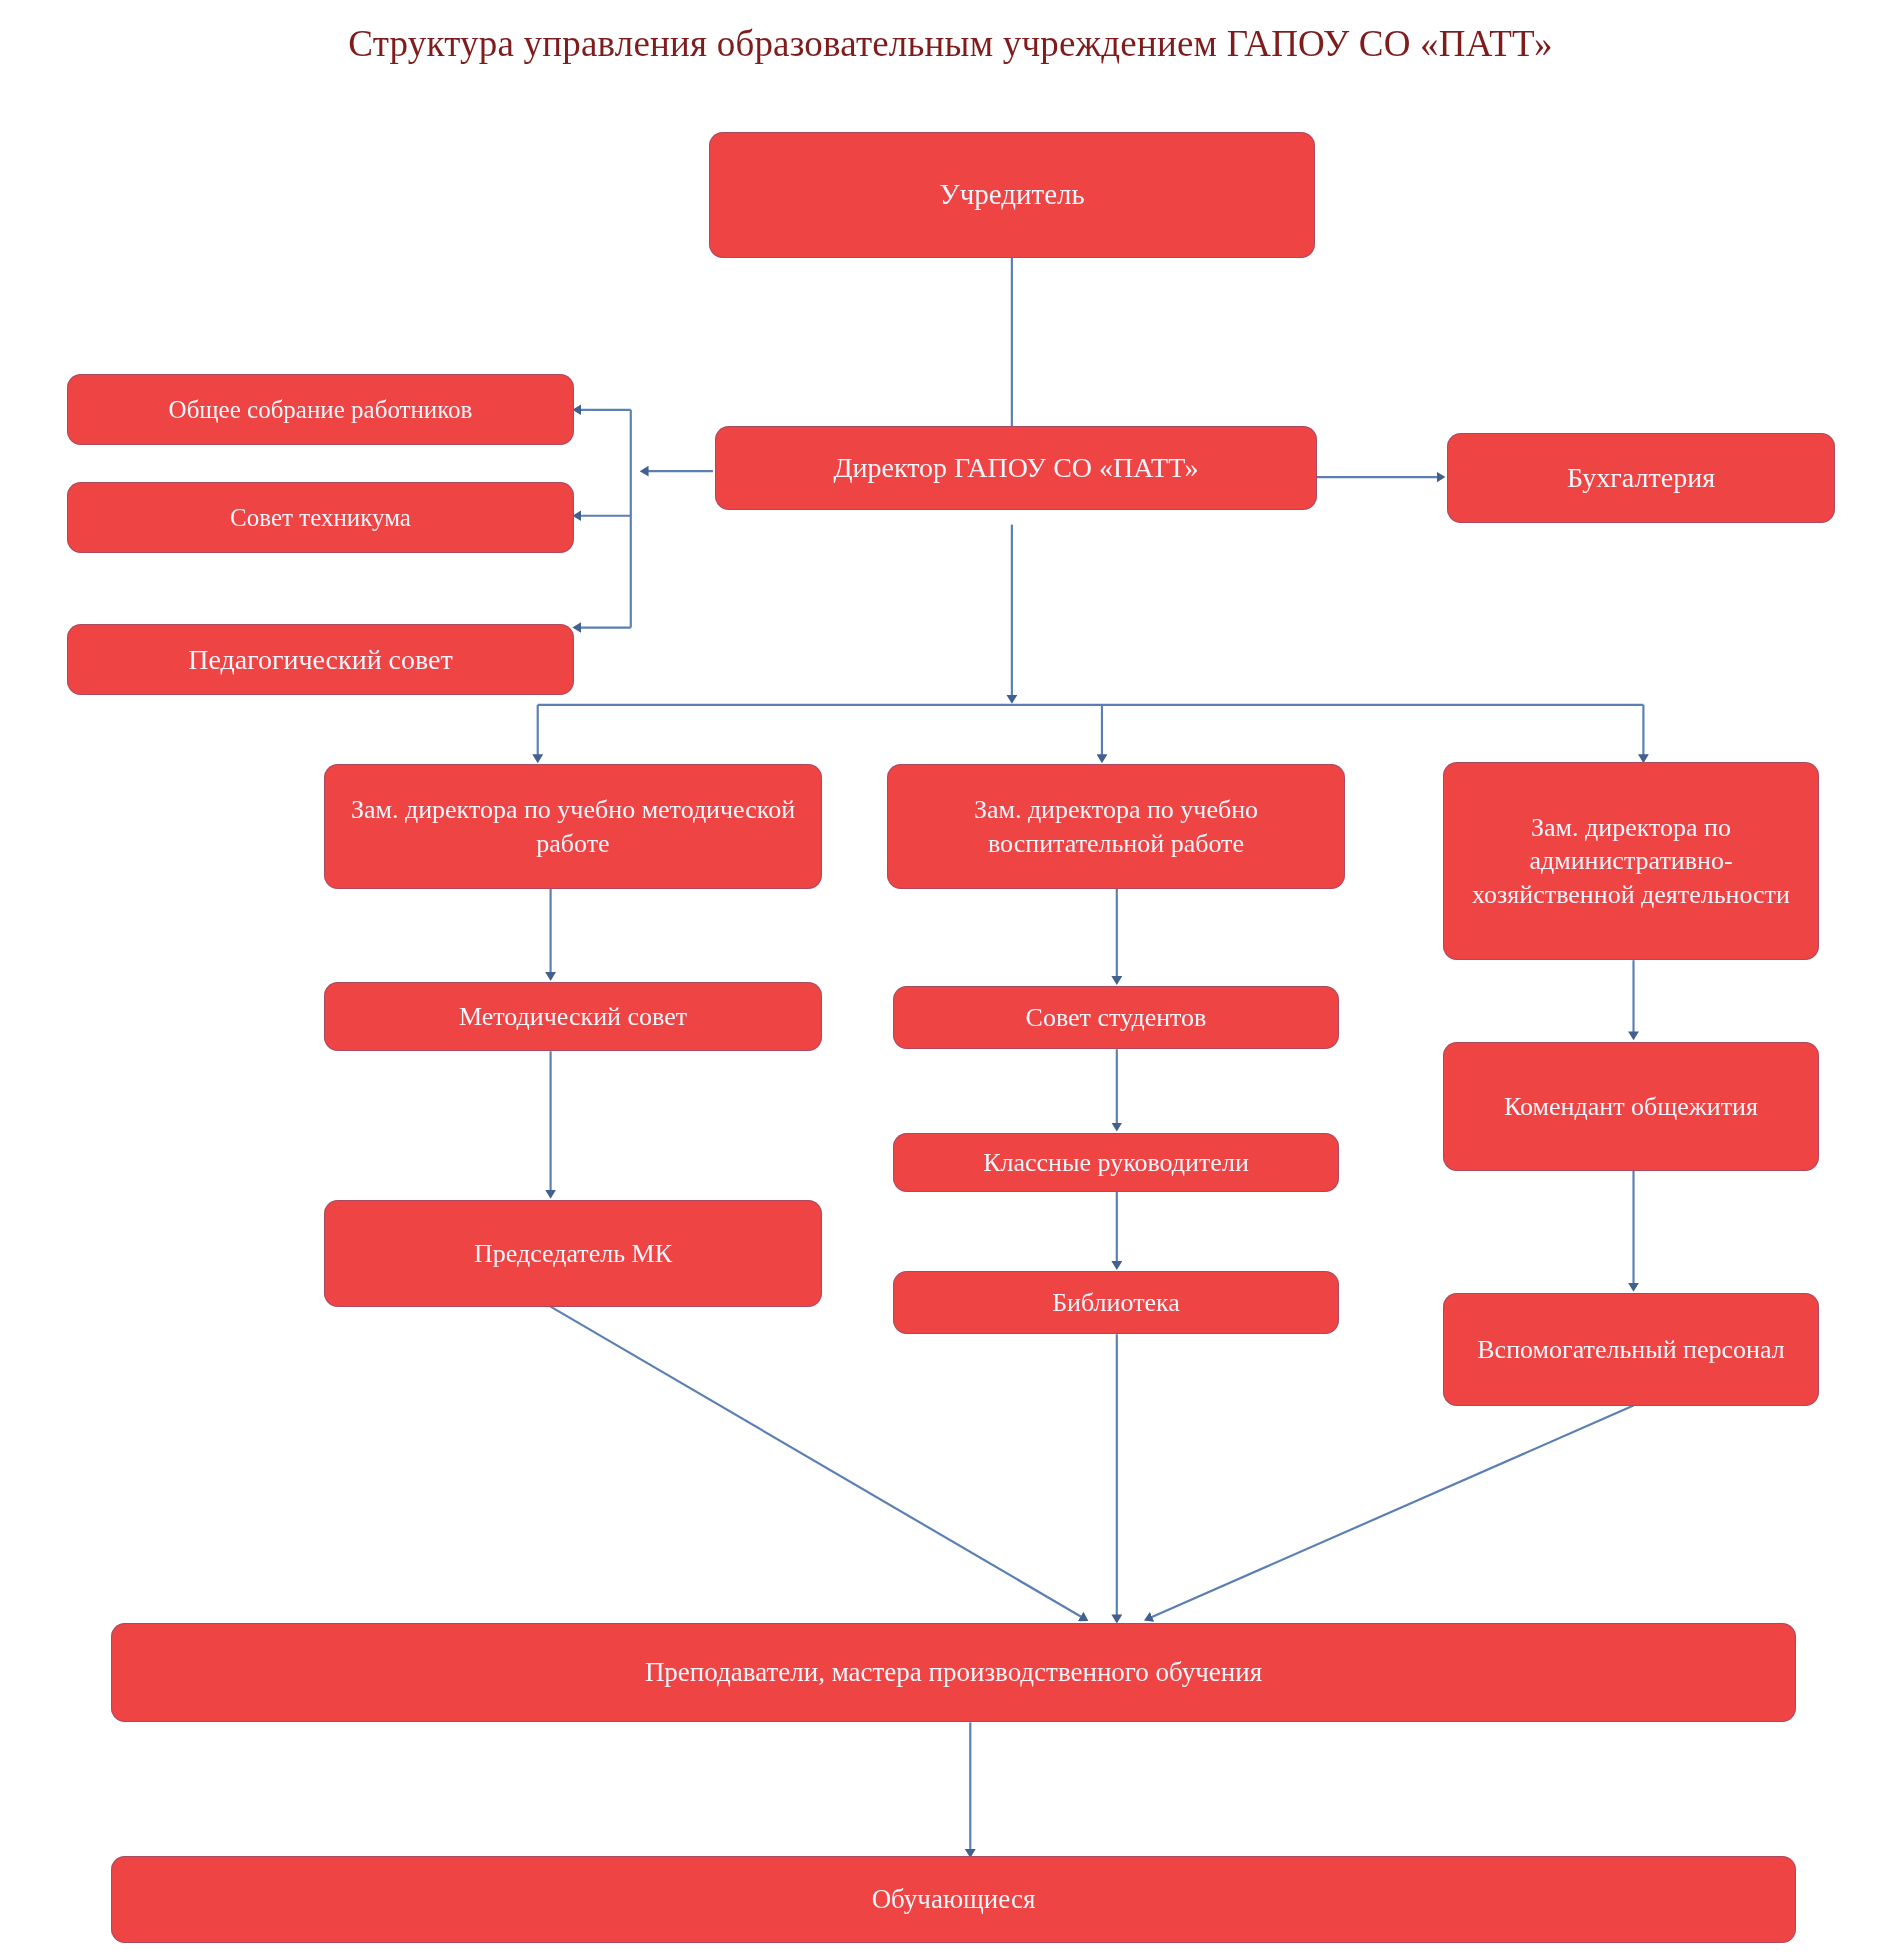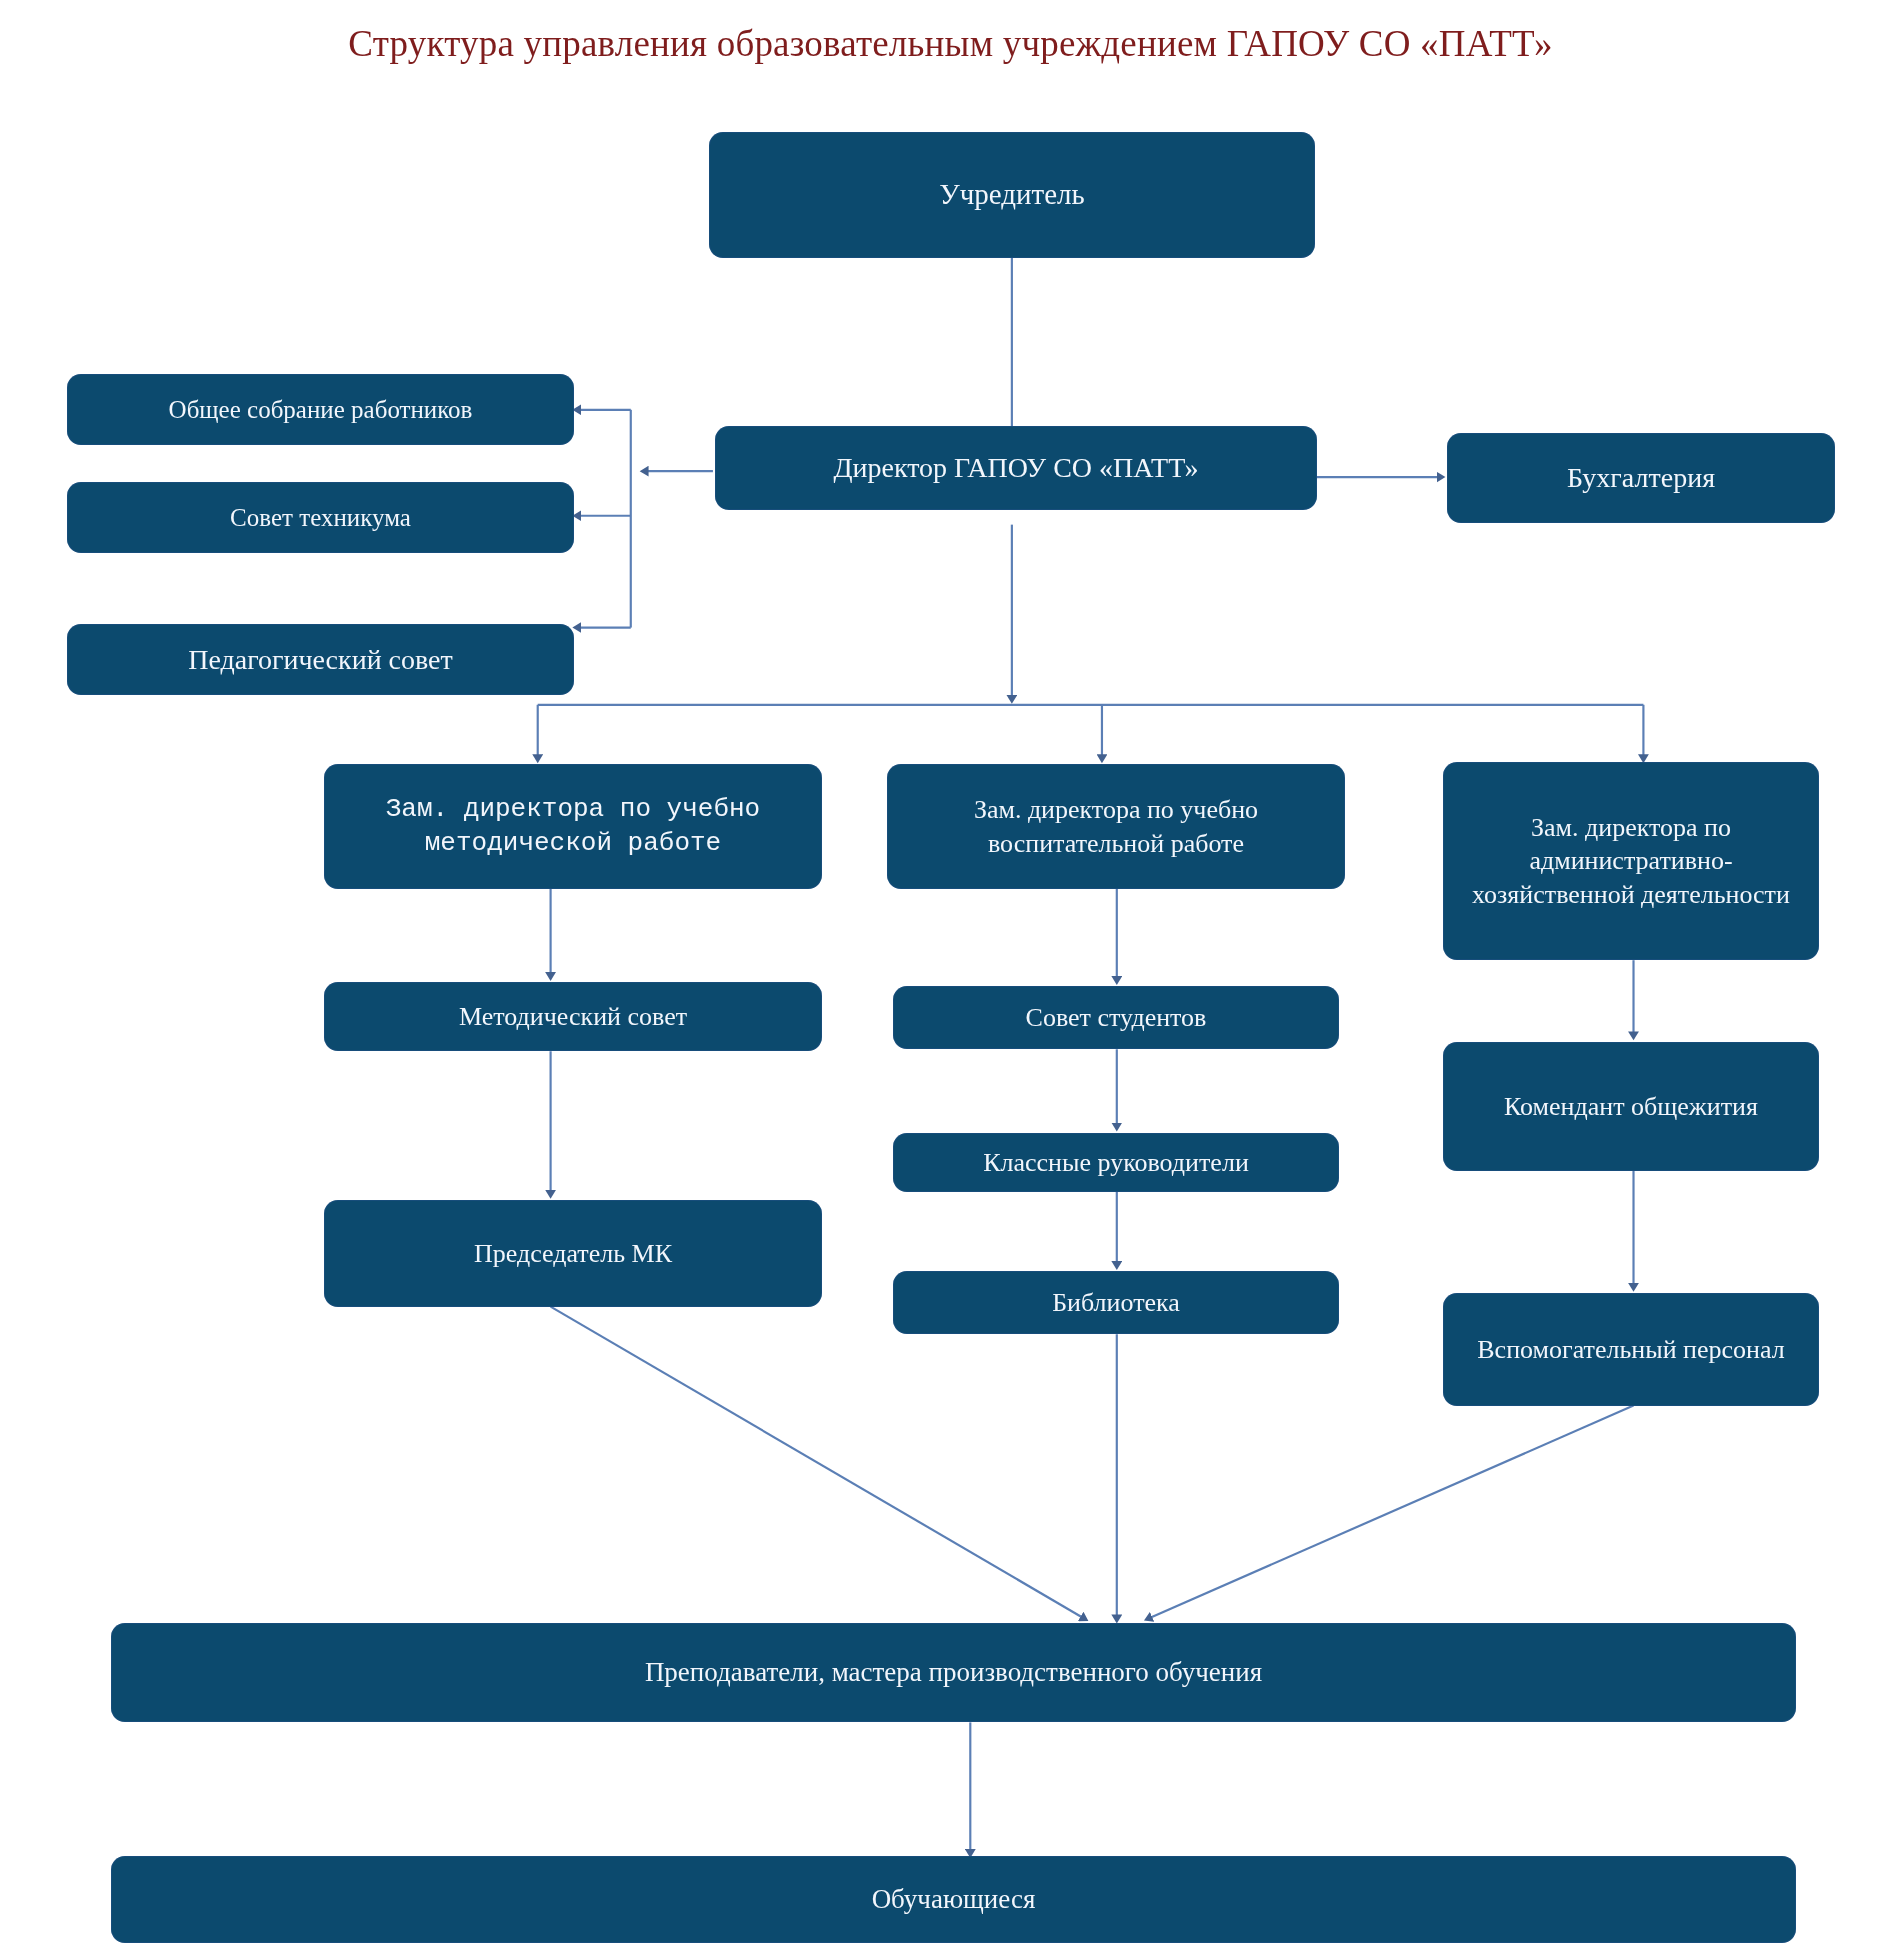--- a/index.html
+++ b/index.html
@@ -15,21 +15,21 @@
     text-align:center;
     font-size:37px;
     color:#7f1d1d;
     letter-spacing:0.2px;
     white-space:nowrap;
     font-weight:400;
   }
 
   .node{
     position:absolute;
-    background:#0c4a6e;
+    background:#ef4444;
     border-radius:14px;
     color:#F2F6FC;
     display:flex;align-items:center;justify-content:center;
     text-align:center;
     line-height:1.28;
     box-sizing:border-box;
     padding:0 10px;
     box-shadow:0 0 0 1px rgba(47,84,150,0.35) inset;
   }
   .node span{display:block;width:100%;}
@@ -111,21 +111,21 @@
   </div>
 
   <div class="node" style="left:715px;top:426px;width:602px;height:84px;font-size:28px;">
     <span>Директор ГАПОУ СО «ПАТТ»</span>
   </div>
 
   <div class="node" style="left:1447px;top:433px;width:388px;height:90px;font-size:28px;">
     <span>Бухгалтерия</span>
   </div>
 
-  <div class="node" style="left:324px;top:764px;width:498px;height:125px;font-size:26px;font-family:Liberation Mono, monospace;">
+  <div class="node" style="left:324px;top:764px;width:498px;height:125px;font-size:26px;">
     <span>Зам. директора по учебно методической работе</span>
   </div>
 
   <div class="node" style="left:887px;top:764px;width:458px;height:125px;font-size:26px;">
     <span>Зам. директора по учебно воспитательной работе</span>
   </div>
 
   <div class="node" style="left:1443px;top:762px;width:376px;height:198px;font-size:26px;">
     <span>Зам. директора по административно-хозяйственной деятельности</span>
   </div>

